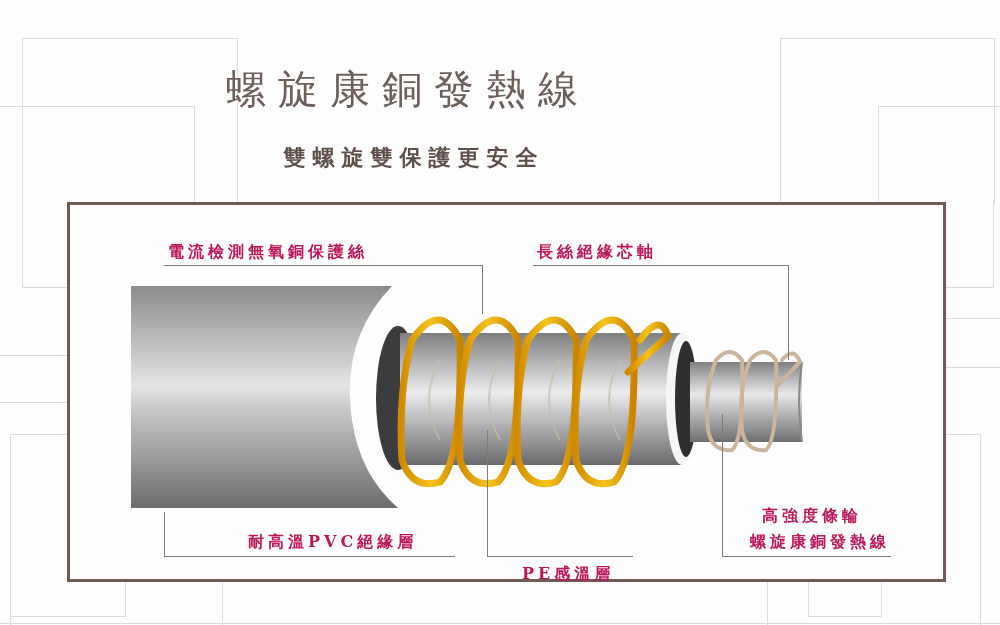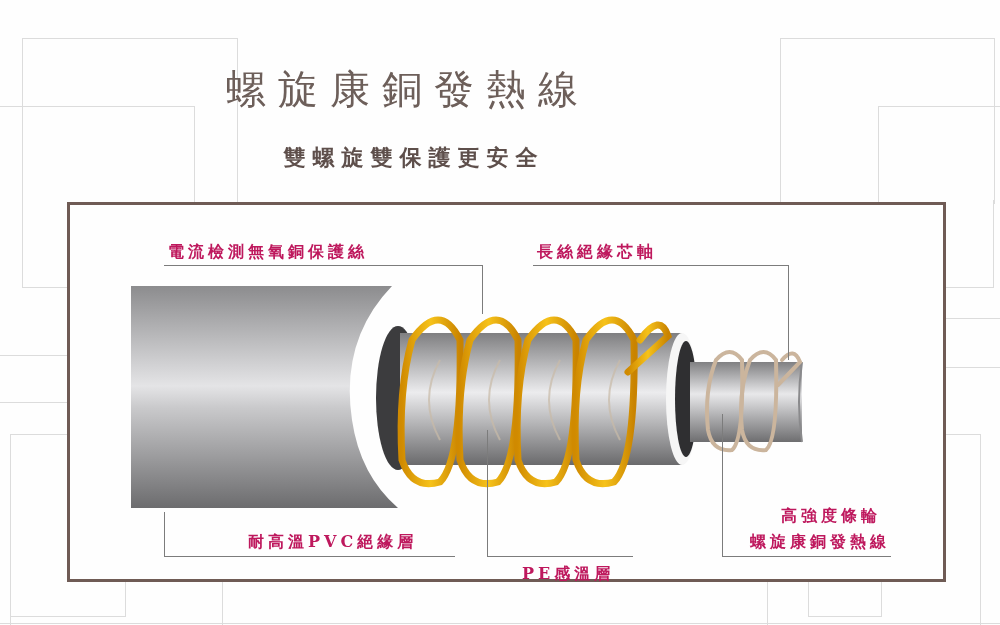--- a/index.html
+++ b/index.html
@@ -103,14 +103,14 @@
 <div class="lead" style="left:164px;top:265px;width:318px;height:48px;border-width:1px 1px 0 0;"></div>
 <div class="lead" style="left:533px;top:265px;width:255px;height:94px;border-width:1px 1px 0 0;"></div>
 <div class="lead" style="left:164px;top:512px;width:290px;height:44px;border-width:0 0 1px 1px;"></div>
 <div class="lead" style="left:487px;top:430px;width:145px;height:126px;border-width:0 0 1px 1px;"></div>
 <div class="lead" style="left:722px;top:414px;width:168px;height:142px;border-width:0 0 1px 1px;"></div>
 
 <div class="label" style="left:168px;top:242px;">電流檢測無氧銅保護絲</div>
 <div class="label" style="left:537px;top:242px;">長絲絕緣芯軸</div>
 <div class="label" style="left:248px;top:532px;">耐高溫PVC絕緣層</div>
 <div class="label" style="left:522px;top:564px;">PE感溫層</div>
-<div class="label" style="left:781px;top:506px;">高強度條輪</div>
+<div class="label" style="left:762px;top:506px;">高強度條輪</div>
 <div class="label" style="left:750px;top:532px;">螺旋康銅發熱線</div>
 
 </body></html>

